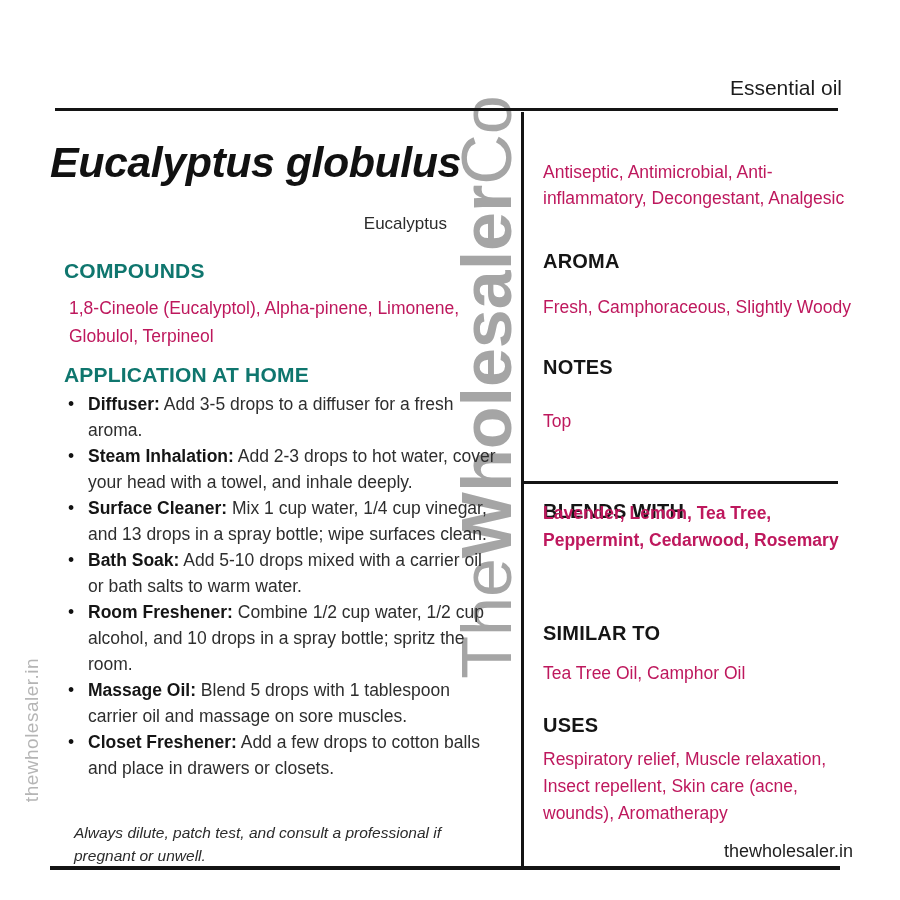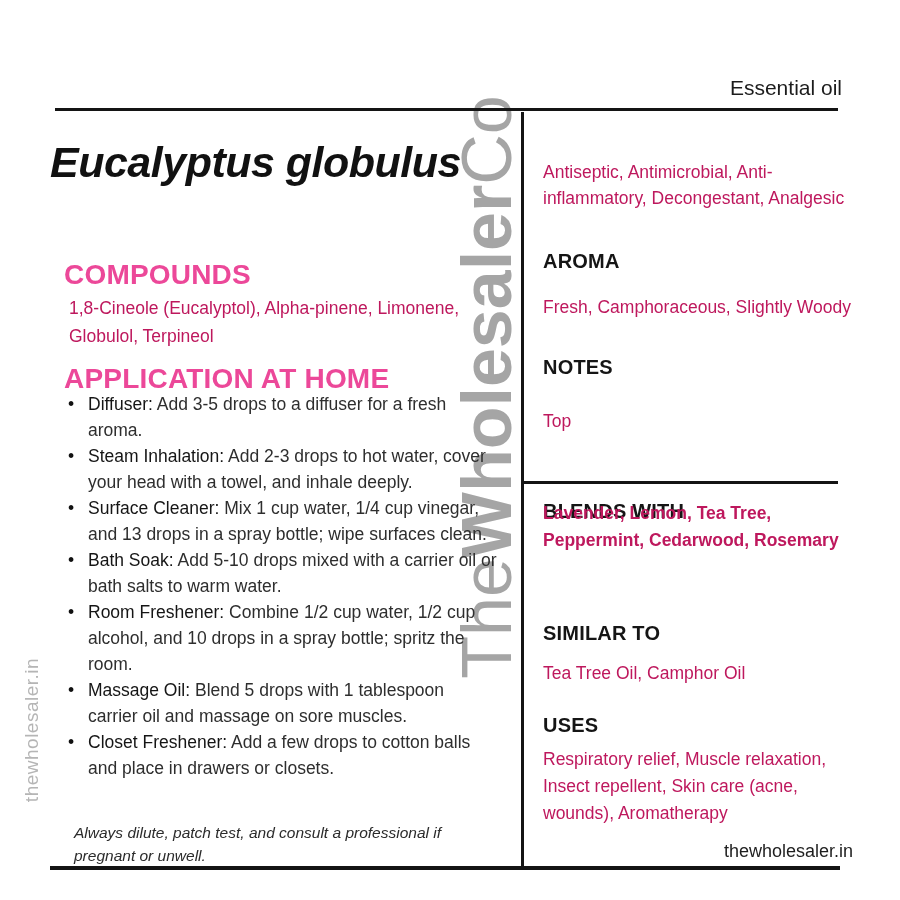--- a/index.html
+++ b/index.html
@@ -35,34 +35,34 @@
     transform:rotate(-90deg); text-align:center; font-size:19px; color:#b5b5b5;
     letter-spacing:0.5px; z-index:0; white-space:nowrap;
   }
   
   .z { position:absolute; z-index:1; }
   .species-name {
     left:50px; top:138px; width:470px; font-size:43px; font-weight:700;
     font-style:italic; color:#111; letter-spacing:-0.5px; white-space:nowrap;
   }
   .common-name { left:57px; top:214px; width:390px; text-align:right; font-size:17px; color:#2b2b2b; }
-  .h-left  { font-size:28px; font-weight:700; color:#ec4899; letter-spacing:0.2px; }
+  .h-left  { font-size:21px; font-weight:700; color:#0f766e; letter-spacing:0.2px; }
   .h-right { font-size:20px; font-weight:700; color:#151515; letter-spacing:0.2px; }
   .body-txt { font-size:17.5px; line-height:1.5; color:#be185d; }
   .compounds-h    { left:64px; top:259px; }
   .compounds-txt  { left:57px; top:294px; width:412px; line-height:1.6;margin-left:12px; }
   .application-h  { left:64px; top:363px; }
   .application-list { left:60px; top:392px; width:438px; list-style:none; }
   .application-list li {
     position:relative; padding-left:28px; font-size:17.5px; line-height:1.485; color:#2e2e2e;
   }
   .application-list li::before {
     content:"•"; position:absolute; left:8px; top:0; font-size:17.5px; color:#111;
   }
-  .application-list .term { font-weight:400; color:#151515;text-align:center; }
+  .application-list .term { font-weight:700; color:#151515;text-align:center; }
   .disclaimer {
     left:74px; top:821px; width:404px; font-size:15.5px; font-style:italic;
     line-height:1.5; color:#2b2b2b;
   }
   
   .rp { left:543px; width:318px; }
   .properties-h  { top:126px; }
   .properties-t  { top:159px; line-height:1.5; }
   .aroma-h       { top:250px; }
   .aroma-t       { top:294px; }
@@ -87,20 +87,21 @@
   <div class="side-text">thewholesaler.in</div>
 
   <div class="subtitle">Essential oil</div>
 
   <div class="rule rule-top"></div>
   <div class="rule rule-vert"></div>
   <div class="rule rule-mid"></div>
   <div class="rule rule-bottom"></div>
 
   <div class="z species-name">Eucalyptus globulus</div>
+  <div class="z common-name">Eucalyptus</div>
 
   <div class="z h-left compounds-h">COMPOUNDS</div>
   <div class="z body-txt compounds-txt">1,8-Cineole (Eucalyptol), Alpha-pinene, Limonene, Globulol, Terpineol</div>
 
   <div class="z h-left application-h">APPLICATION AT HOME</div>
   <ul class="z application-list">
     <li><span class="term">Diffuser:</span> <span>Add 3-5 drops to a diffuser for a fresh aroma.</span></li>
     <li><span class="term">Steam Inhalation:</span> <span>Add 2-3 drops to hot water, cover your head with a towel, and inhale deeply.</span></li>
     <li><span class="term">Surface Cleaner:</span> <span>Mix 1 cup water, 1/4 cup vinegar, and 13 drops in a spray bottle; wipe surfaces clean.</span></li>
     <li><span class="term">Bath Soak:</span> <span>Add 5-10 drops mixed with a carrier oil or bath salts to warm water.</span></li>

